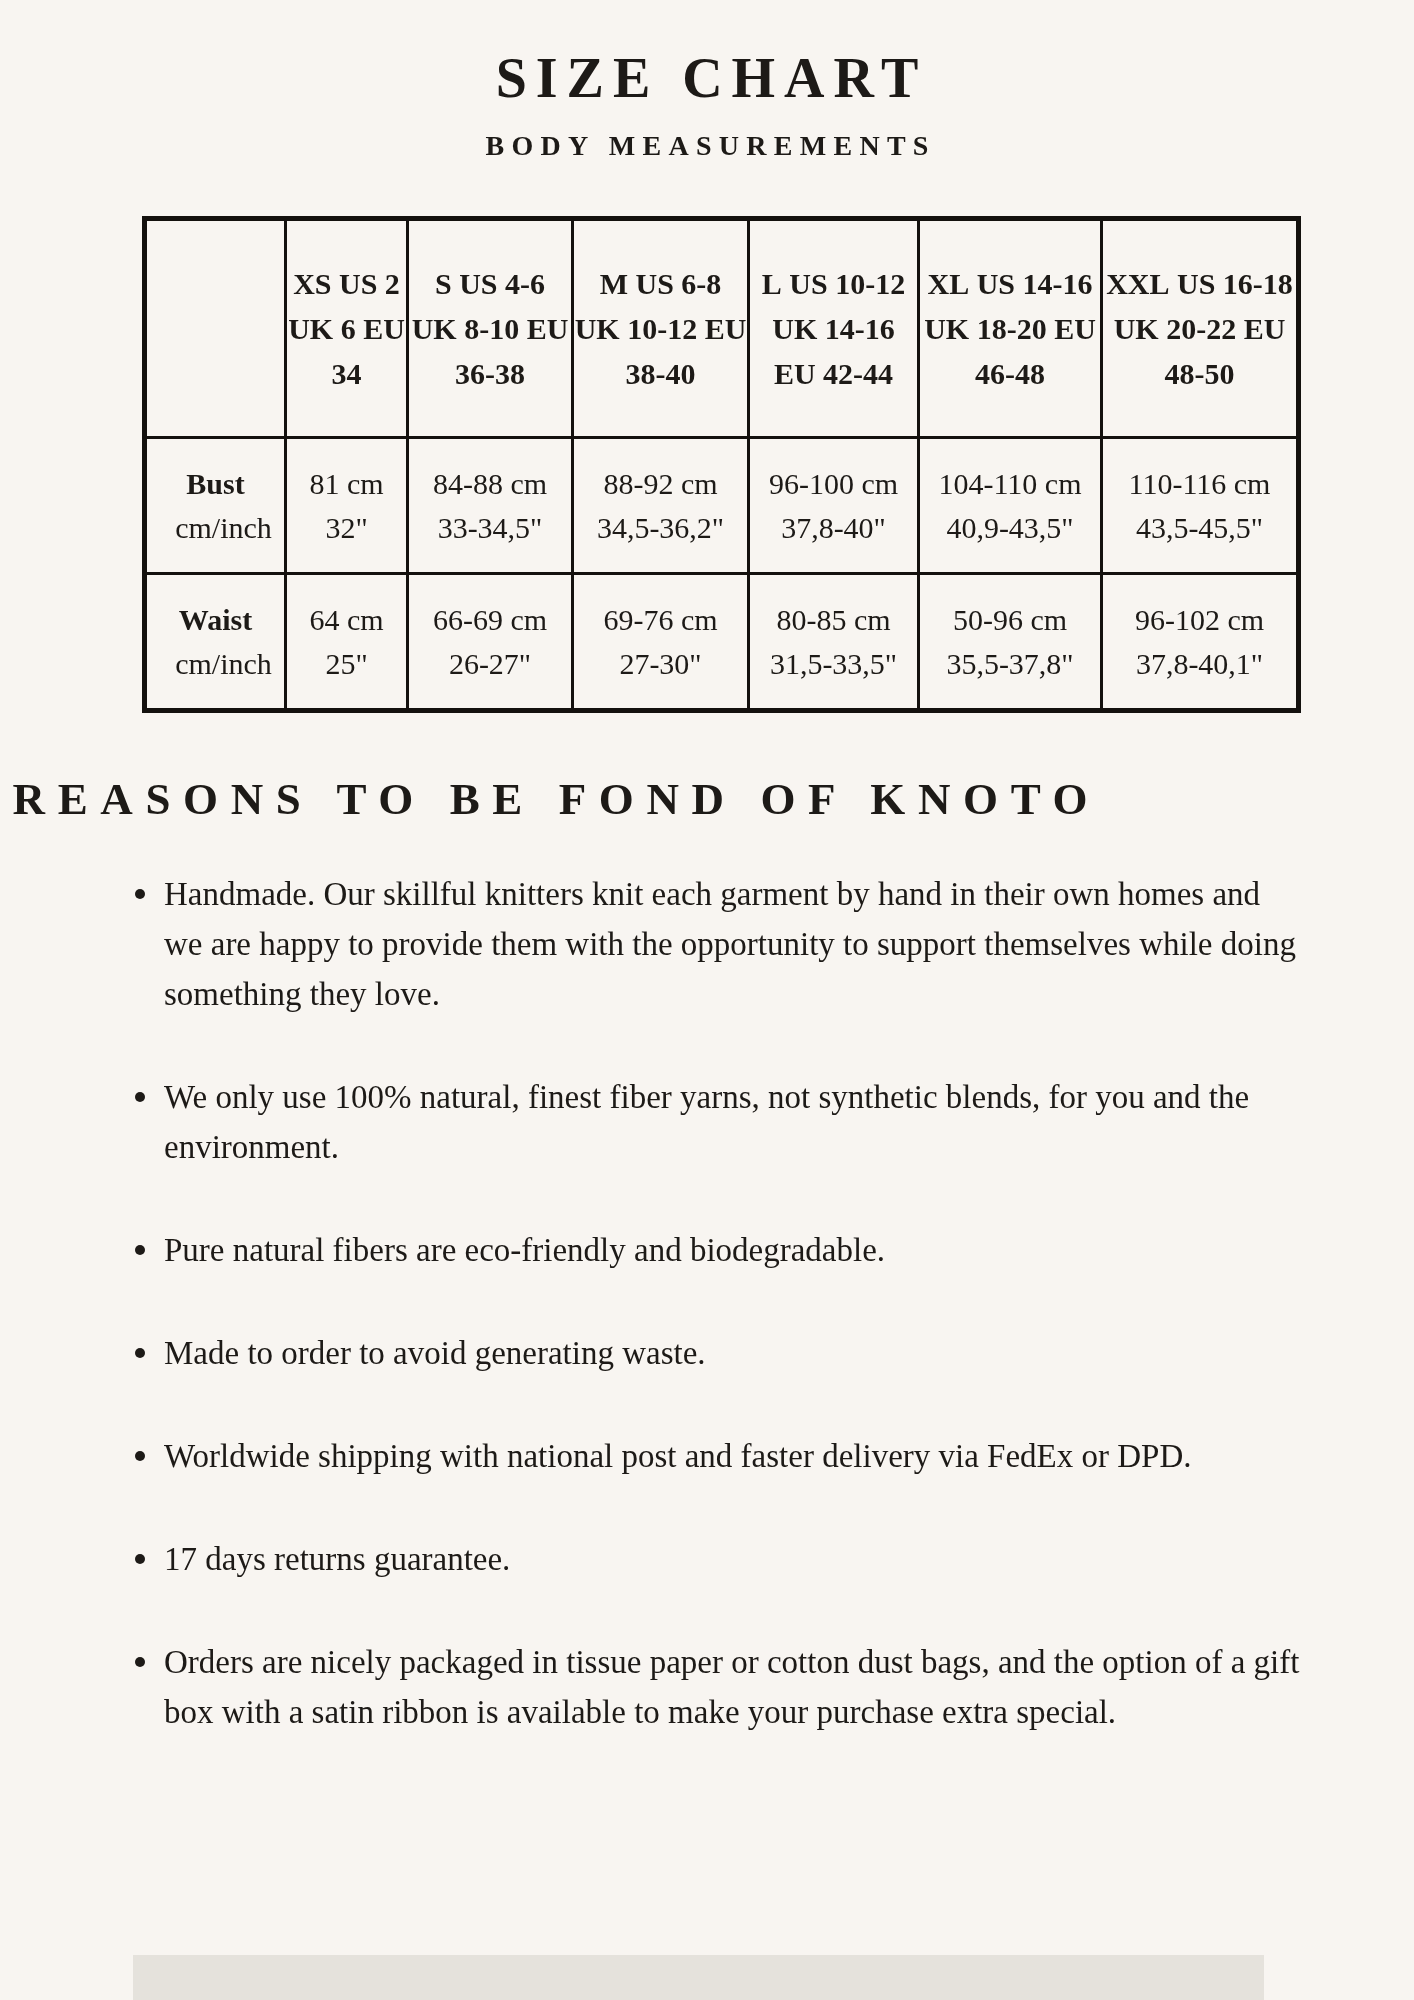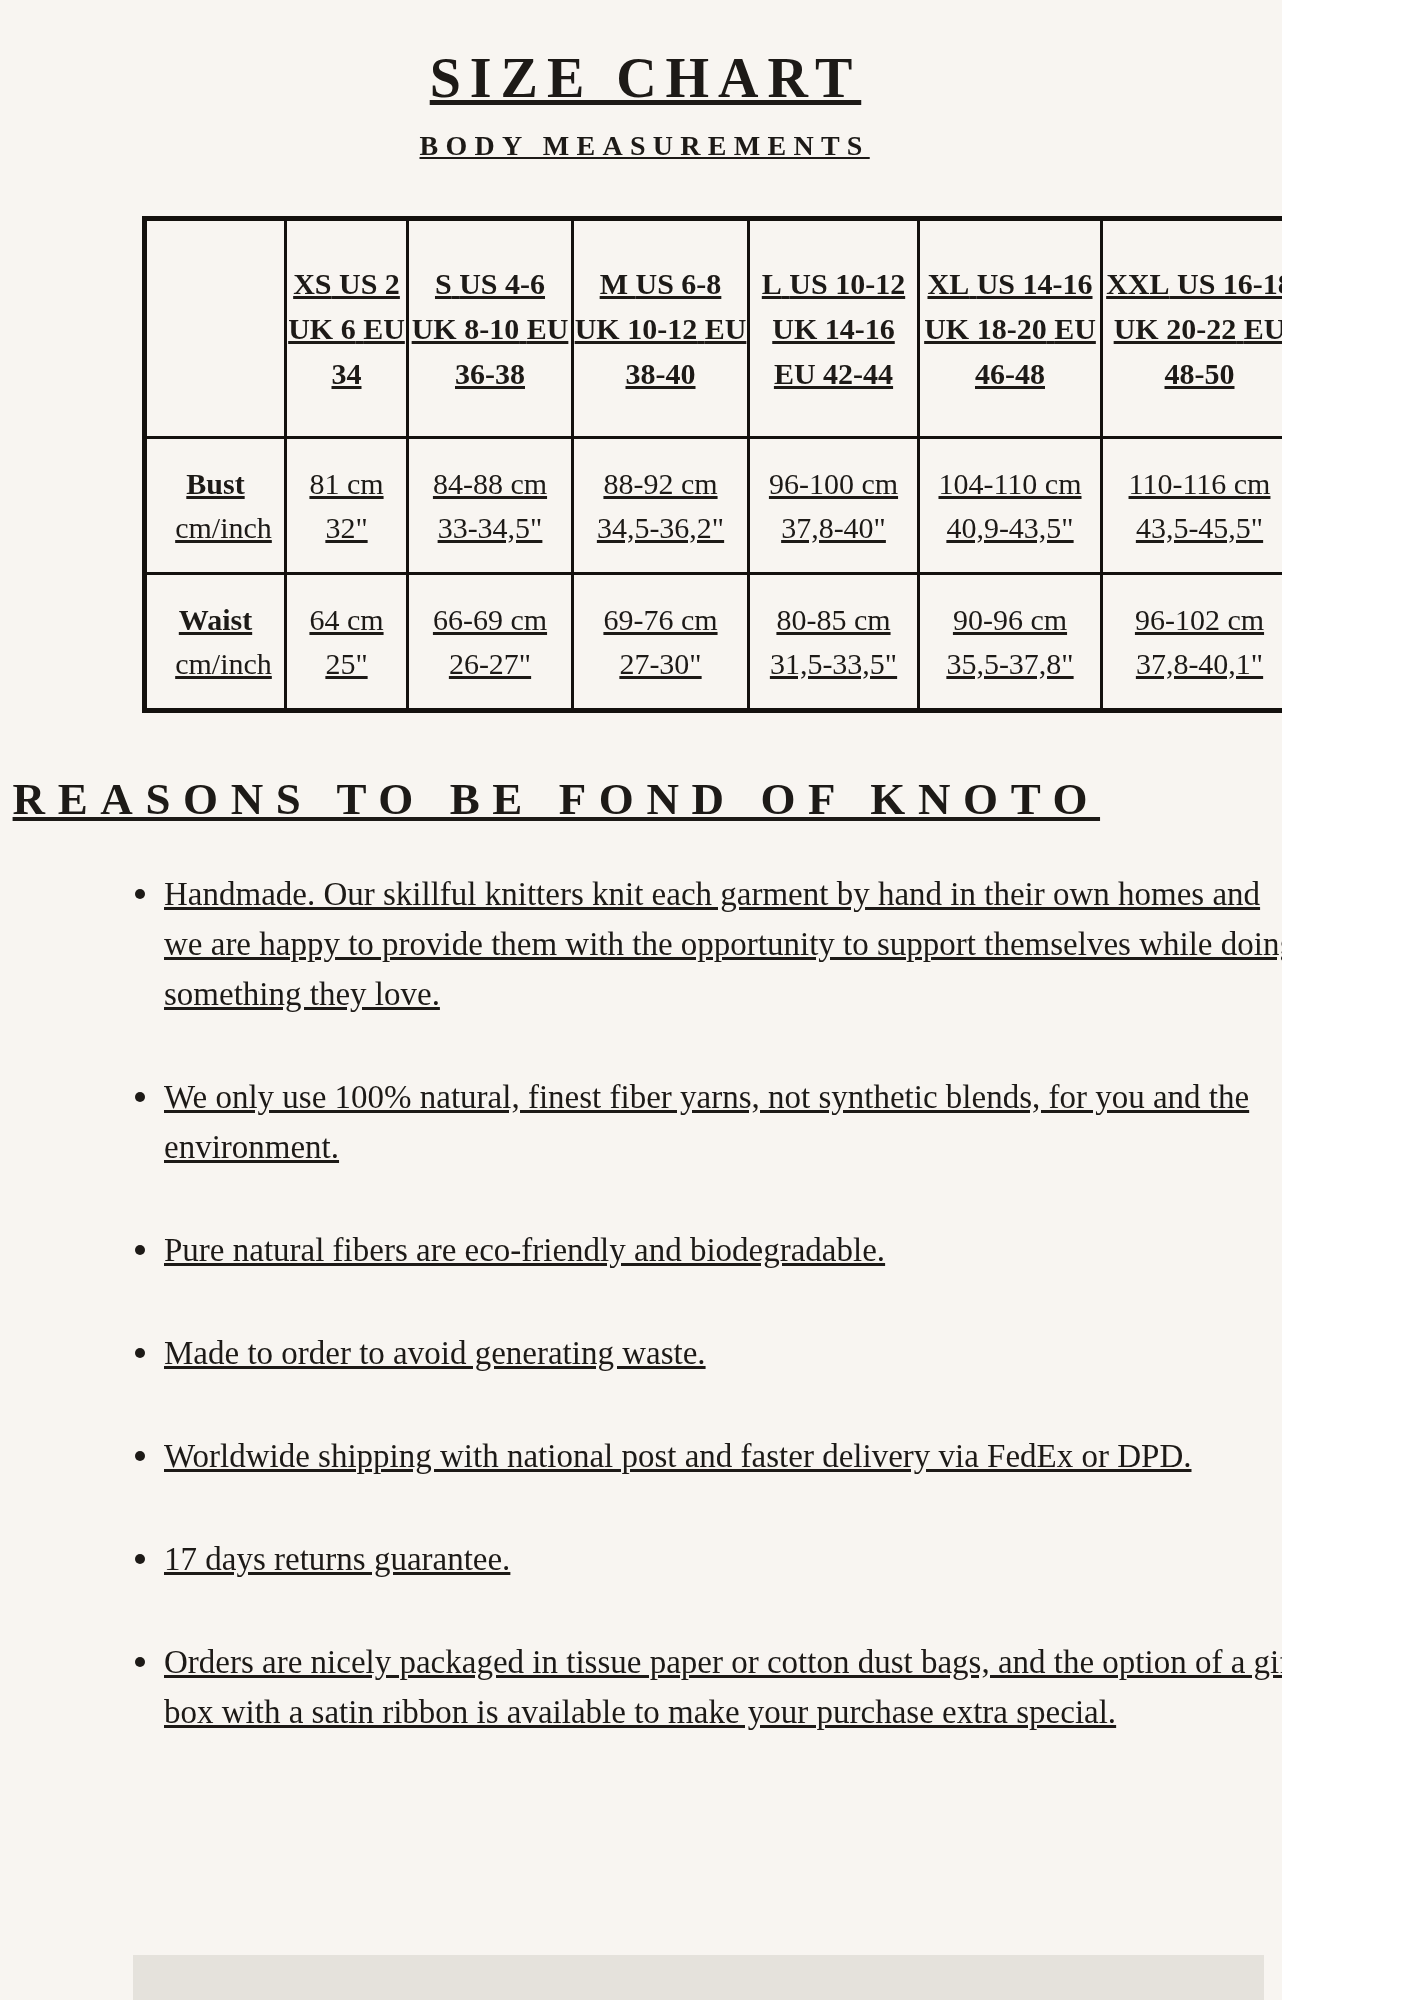--- a/index.html
+++ b/index.html
@@ -5,26 +5,25 @@
   :root{
     --bg:#f8f5f1;
     --ink:#1d1a17;
     --border:#14110e;
     --bar:#e5e2dc;
   }
   html,body{margin:0;padding:0;}
   body{background:#fff;}
   .page{
     position:relative;
-    width:1282px;height:2000px;
+    width:1414px;height:2000px;
     background:var(--bg);
     color:var(--ink);
     font-family:"Liberation Serif","DejaVu Serif",serif;
     overflow:hidden;
-    text-decoration:underline;
   }
   
   .page-header{padding-top:50px;text-align:center;}
   .title{
     margin:0;
     font-size:56px;line-height:1;
     font-weight:700;
     letter-spacing:0.16em;
     text-indent:0.16em;
   }
@@ -201,21 +200,21 @@
         </td>
         <td>
           <span class="cm-line">69-76 cm</span>
           <span class="inch-line">27-30"</span>
         </td>
         <td>
           <span class="cm-line">80-85 cm</span>
           <span class="inch-line">31,5-33,5"</span>
         </td>
         <td>
-          <span class="cm-line">90-96 cm</span>
+          <span class="cm-line">50-96 cm</span>
           <span class="inch-line">35,5-37,8"</span>
         </td>
         <td>
           <span class="cm-line">96-102 cm</span>
           <span class="inch-line">37,8-40,1"</span>
         </td>
       </tr>
     </tbody>
   </table>
 

